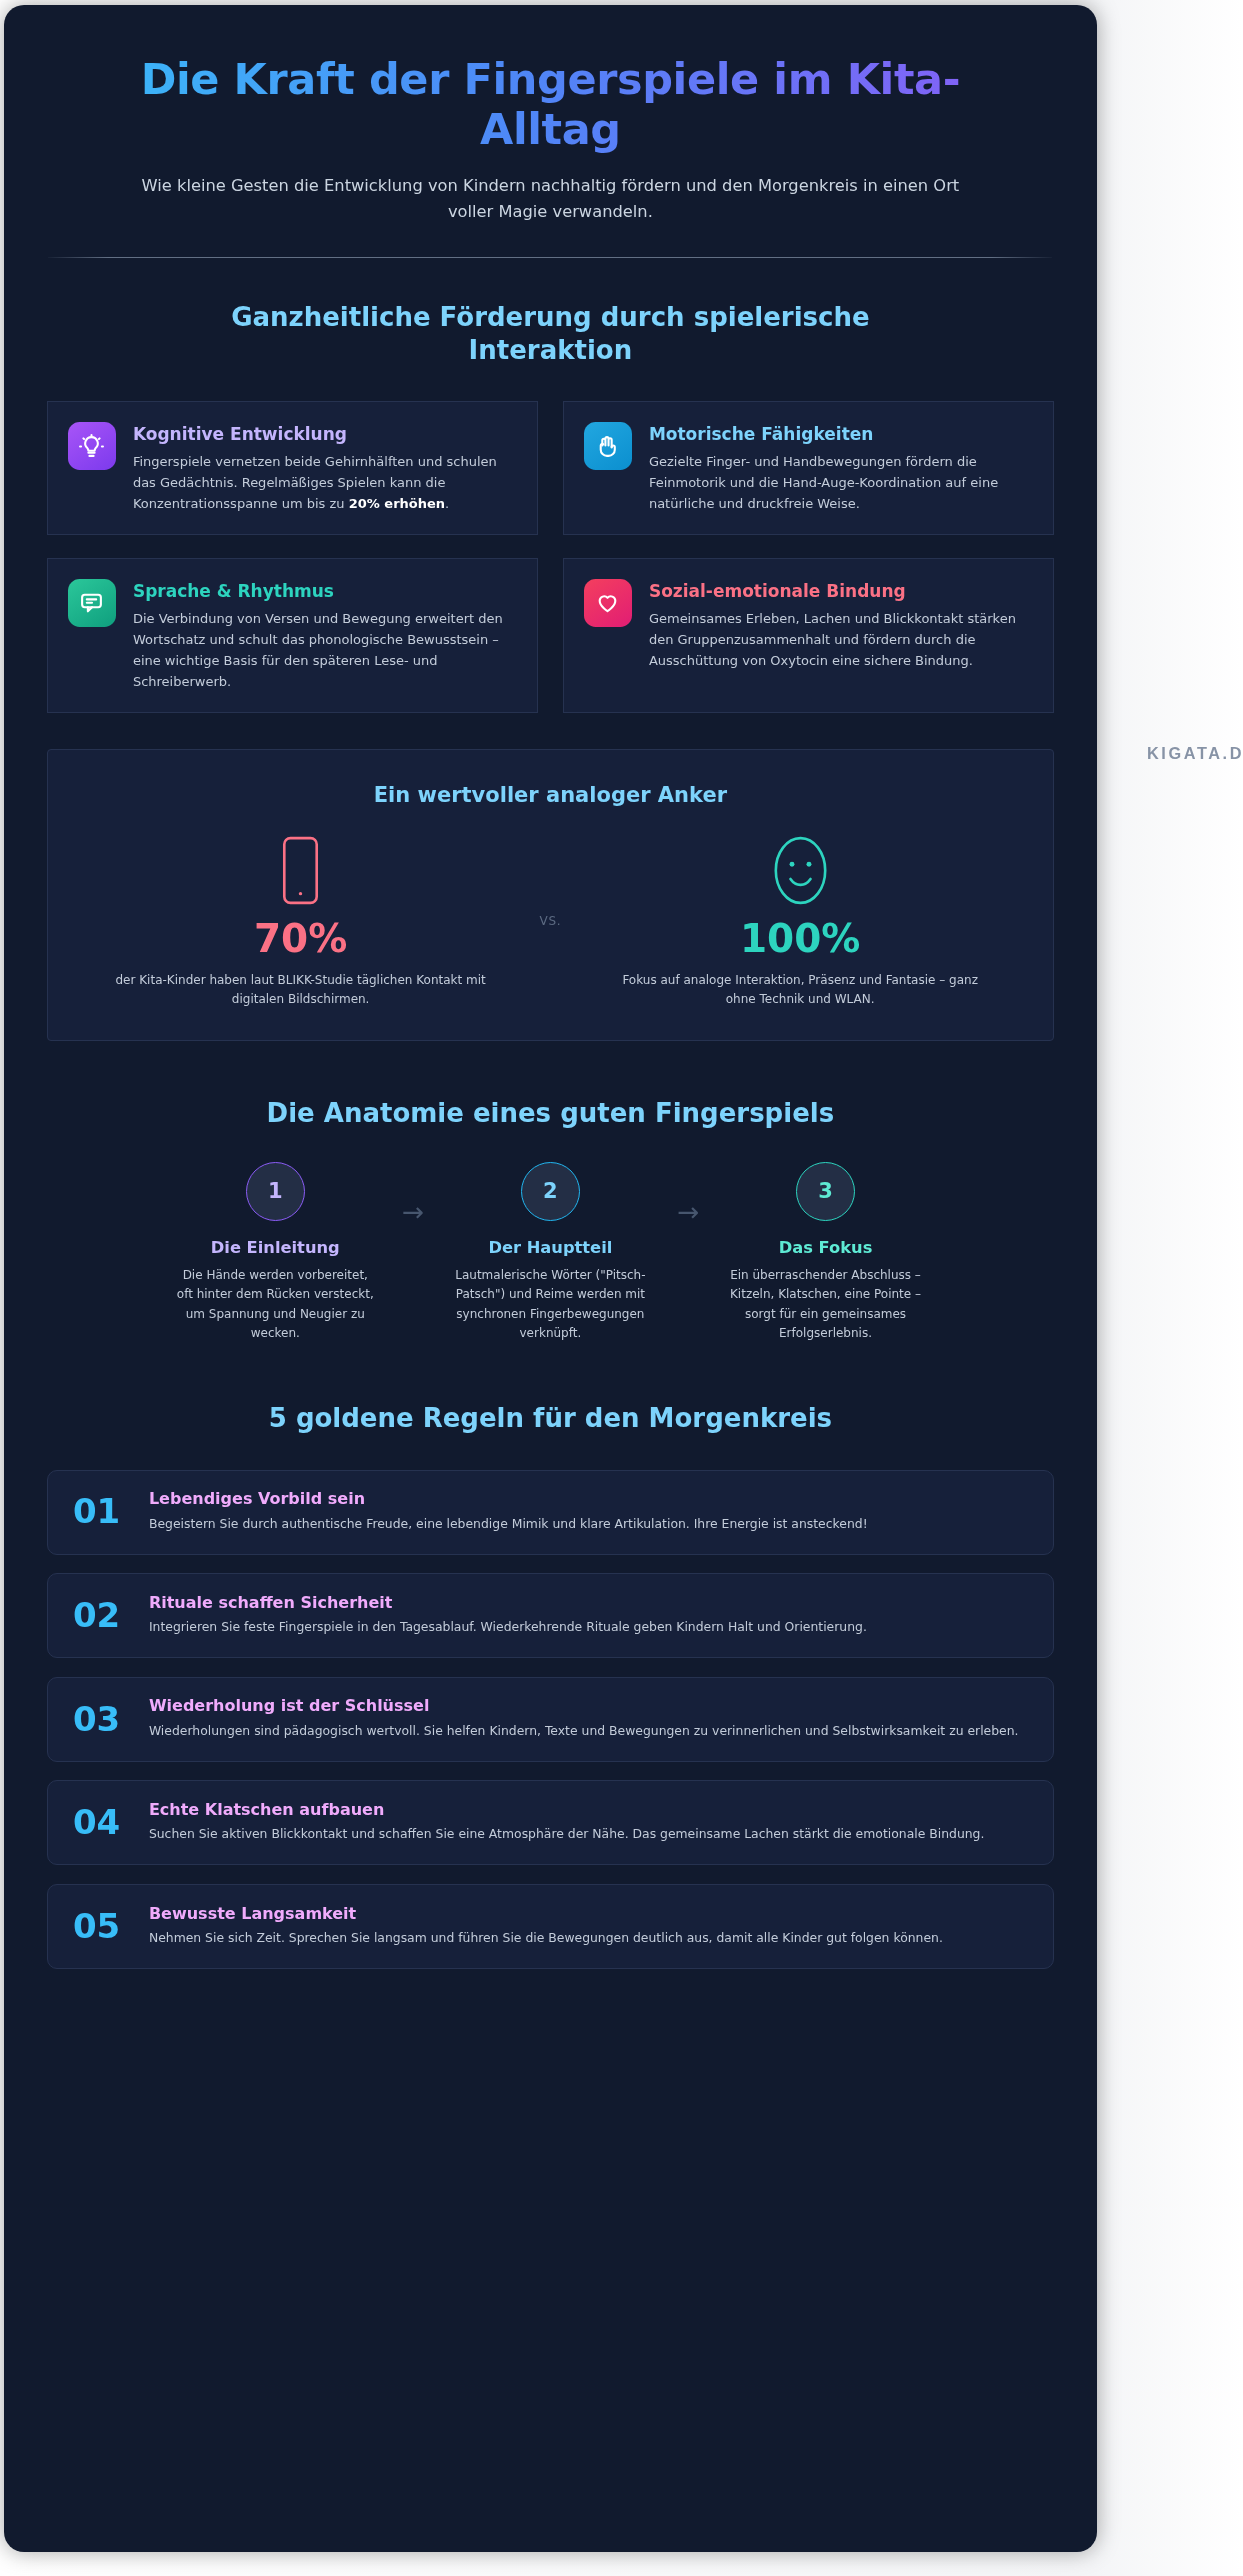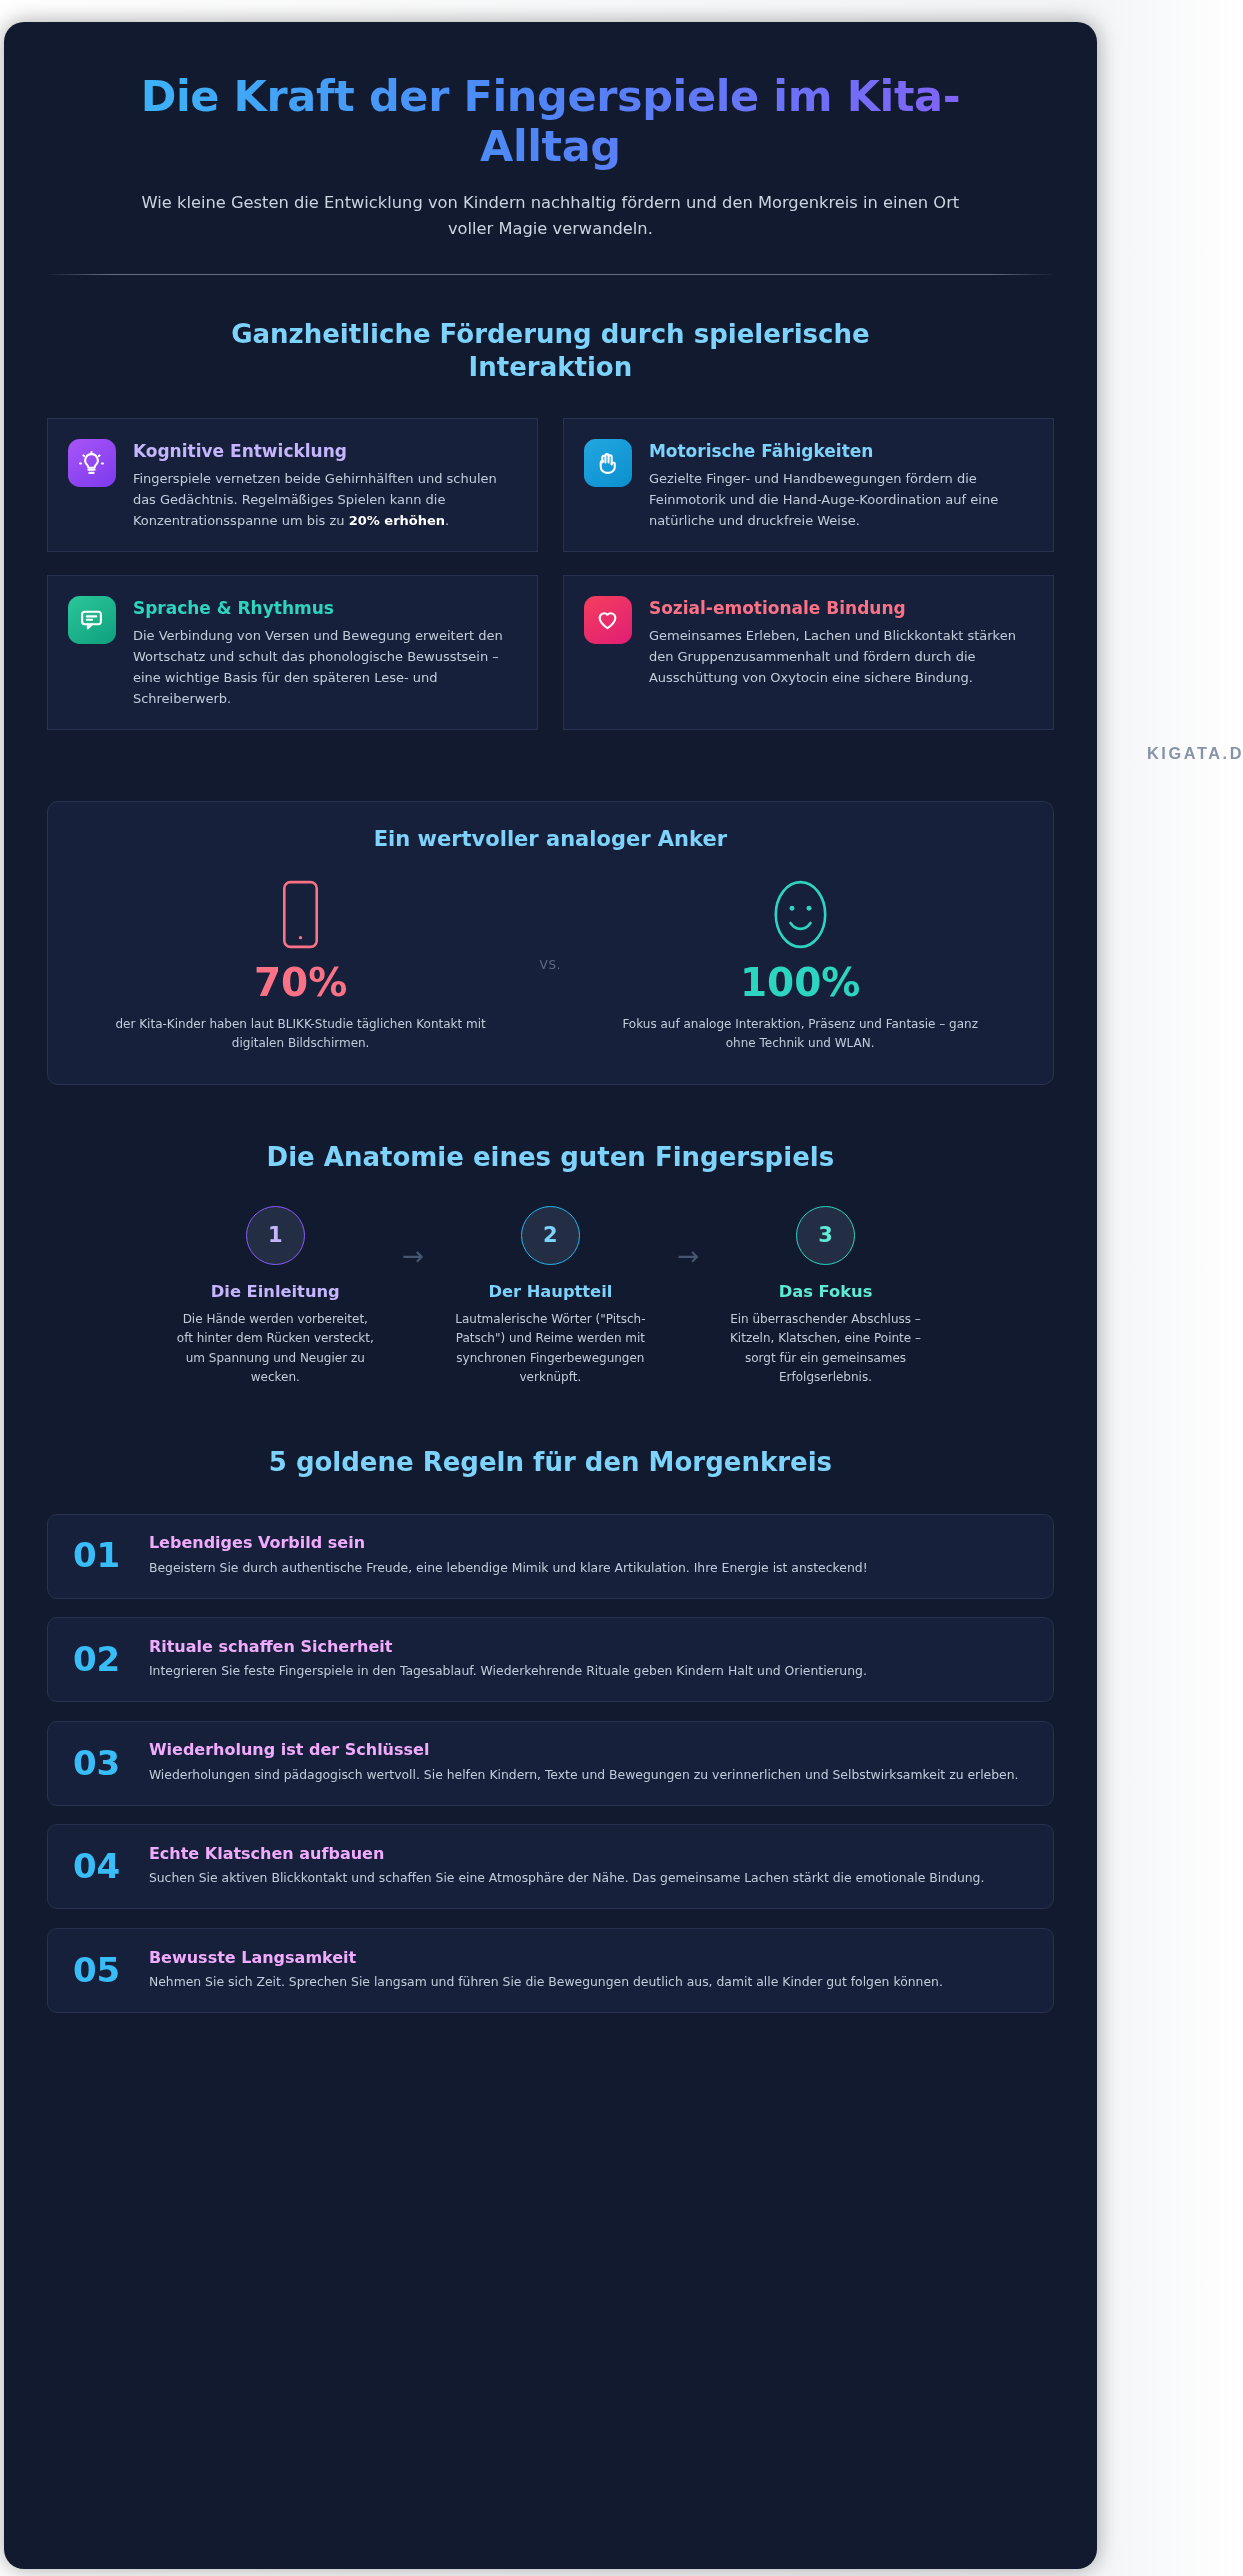--- a/index.html
+++ b/index.html
@@ -18,21 +18,21 @@
   .page-backdrop {
     position: absolute;
     inset: 0;
     background: linear-gradient(90deg, #ffffff 0%, #f4f5f7 88%, #ffffff 100%);
   }
 
   
   .panel {
     position: absolute;
     left: 3.9px;
-    top: 22px;
+    top: 5px;
     width: 1093px;
     height: 2547px;
     background: #111a2e;
     border-radius: 20px;
     box-shadow: 0 0 22px rgba(0,0,0,0.35);
     overflow: hidden;
   }
 
   .inner {
     padding: 33px 43px 0 43px;
@@ -115,23 +115,23 @@
     font-size: 13px;
     line-height: 1.62;
     color: #c3ccda;
   }
   .bc-text b { color: #ffffff; font-weight: bold; }
 
   
   .compare-card {
     background: #16203a;
     border: 0.8px solid #263250;
-    border-radius: 11px;
-    margin-top: 71px;
-    padding: 25px 31px 31px 31px;
+    border-radius: 4px;
+    margin-top: 36px;
+    padding: 33px 31px 31px 31px;
   }
   .compare-title {
     text-align: center;
     color: #7dd3fc;
     font-size: 21px;
     font-weight: bold;
   }
   .compare-row {
     display: flex;
     align-items: flex-start;

